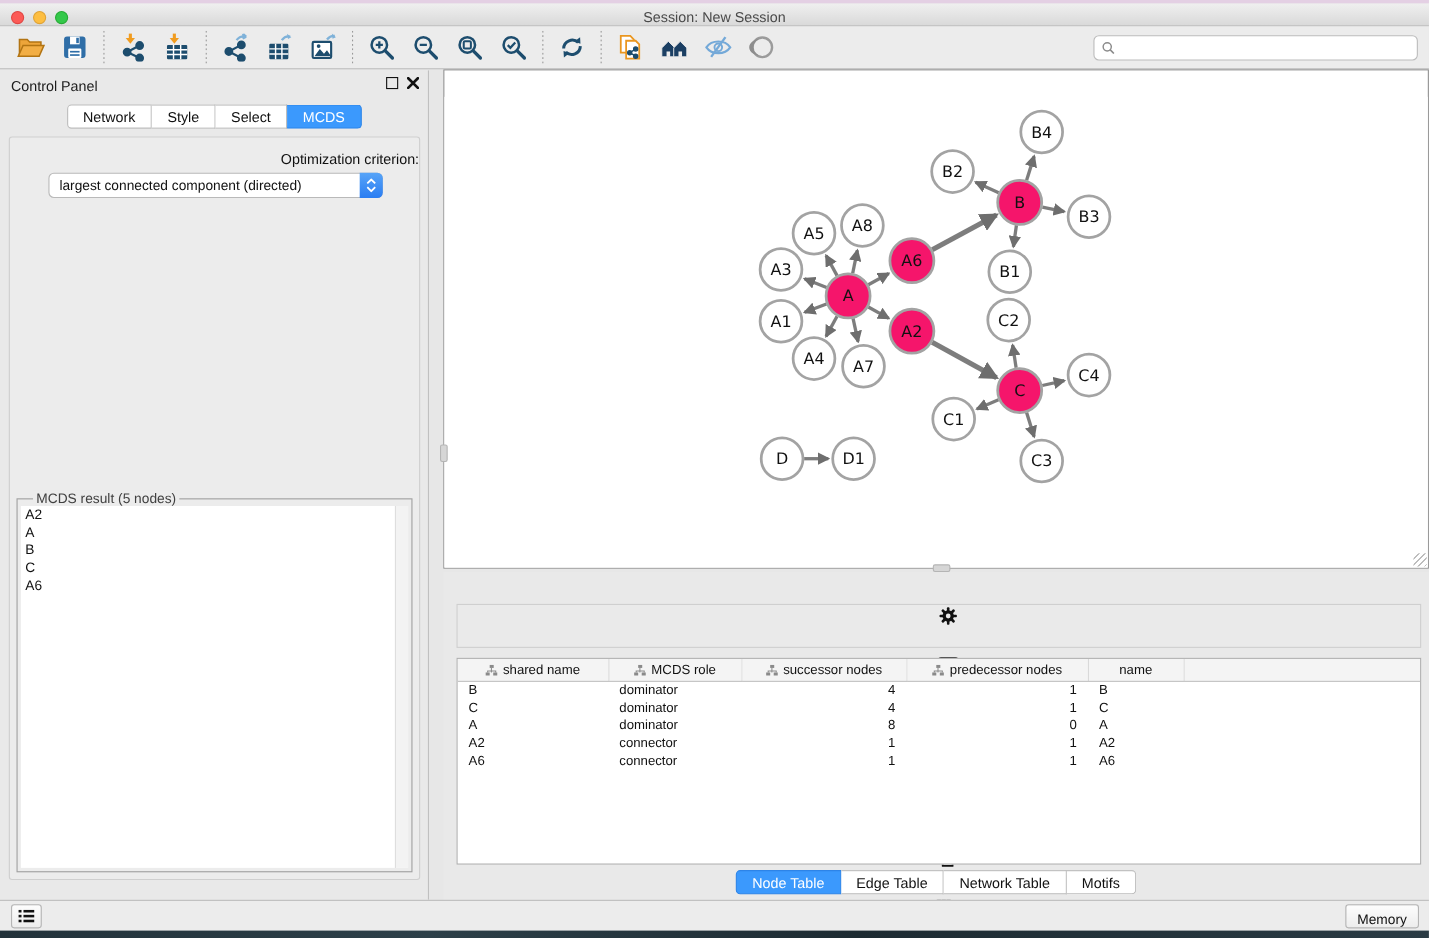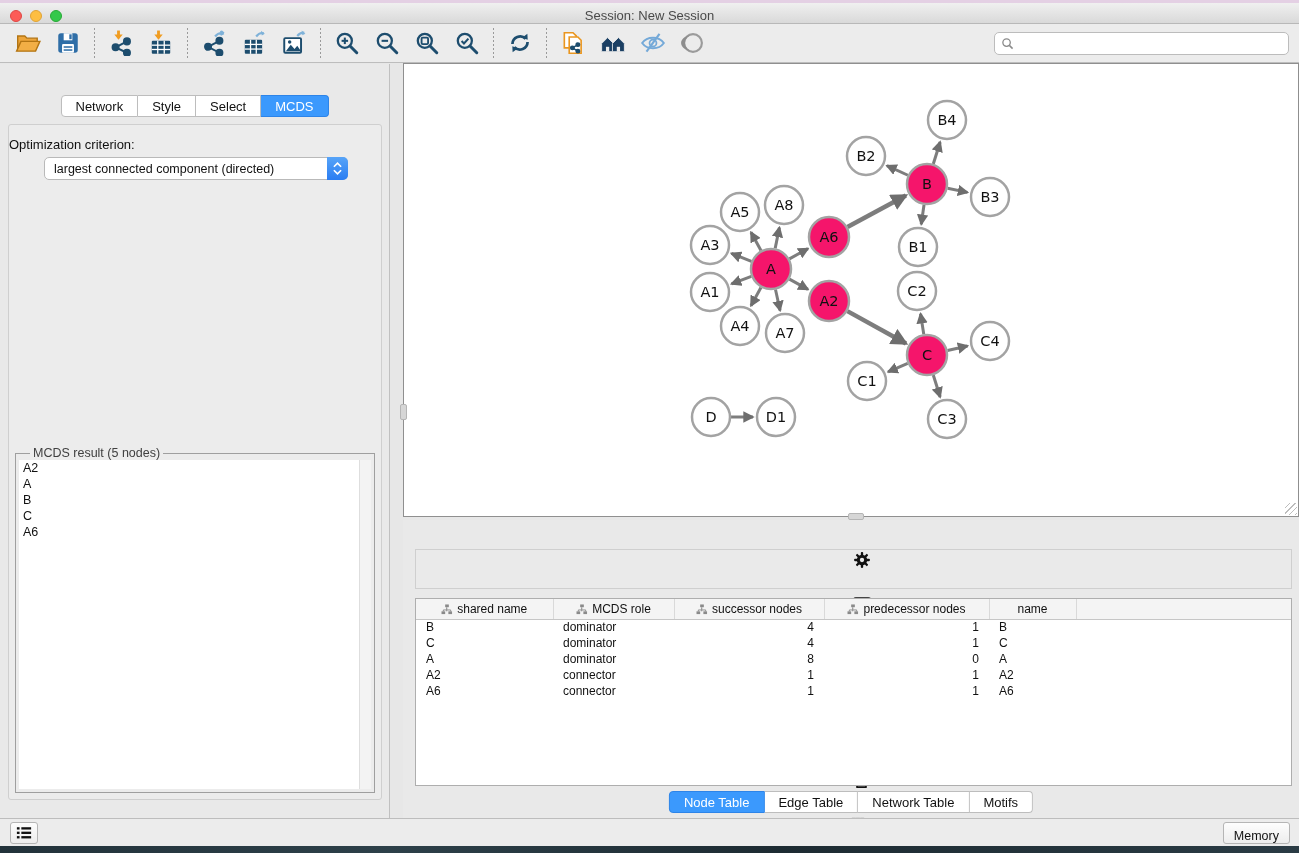--- a/index.html
+++ b/index.html
@@ -45,21 +45,21 @@
   .seg .segbtn { height:22px; padding:0 14px; font-size:13px; color:#111;
     background:#fff; border:1px solid #bdbdbd; border-left:none; }
   .seg .segbtn:first-child { border-left:1px solid #bdbdbd; border-radius:4px 0 0 4px; }
   .seg .segbtn:last-child { border-radius:0 4px 4px 0; }
   .seg .segbtn.active { background:#3b99fd; color:#fff; border-color:#2d84e8; }
 
   .cp-tabs { position:absolute; left:50%; top:31px; transform:translateX(-50%); }
 
   .cp-inset { position:absolute; left:8px; top:60px; width:374px; height:676px;
     background:#ececec; border:1px solid #cfcfcf; border-radius:3px; }
-  .opt-label { position:absolute; left:0; right:0; top:12px; text-align:left;
+  .opt-label { position:absolute; left:0; right:0; top:12px; text-align:right;
     font-size:13px; color:#111; }
   .dropdown { position:absolute; left:35px; top:32px; width:304px; height:23px;
     background:#fff; border:1px solid #b9b9b9; border-radius:5px; display:flex; align-items:center; }
   .dropdown .dd-text { flex:1; font-size:12.5px; color:#111; padding-left:9px;
     white-space:nowrap; overflow:hidden; }
   .dd-stepper { width:21px; height:23px; margin:-1px -1px -1px 0;
     background:linear-gradient(#57a4f8,#2a7df2); border-radius:0 5px 5px 0;
     display:flex; flex-direction:column; align-items:center; justify-content:center; gap:1px; }
   .dd-stepper svg { width:9px; height:6px; display:block; }
   .btn { font-size:13px; color:#111; background:linear-gradient(#ffffff,#f1f1f1);
@@ -299,20 +299,31 @@
   <div class="searchbox">
     <svg width="13" height="13" viewBox="0 0 14 14">
       <circle cx="6" cy="6" r="4" fill="none" stroke="#8a8a8a" stroke-width="1.4"></circle>
       <line x1="9" y1="9" x2="12.5" y2="12.5" stroke="#8a8a8a" stroke-width="1.6"></line>
     </svg>
     <input placeholder="" style="">
   </div>
 </div>
 
 <div class="control-panel">
+  <div class="panel-header">
+    <span class="panel-title">Control Panel</span>
+    <span class="panel-ctrls">
+      <span class="float-box"></span>
+      <span class="close-x">
+        <svg viewBox="0 0 10 10">
+            <path d="M1 1 L9 9 M9 1 L1 9" stroke="#111" stroke-width="2.2" stroke-linecap="round"></path>
+          </svg>
+      </span>
+    </span>
+  </div>
   <div class="seg cp-tabs">
     <button class="segbtn">Network</button>
     <button class="segbtn">Style</button>
     <button class="segbtn">Select</button>
     <button class="segbtn active">MCDS</button>
   </div>
   <div class="cp-inset">
     <div class="opt-label">Optimization criterion:</div>
     <div class="dropdown">
       <span class="dd-text">largest connected component (directed)</span>

